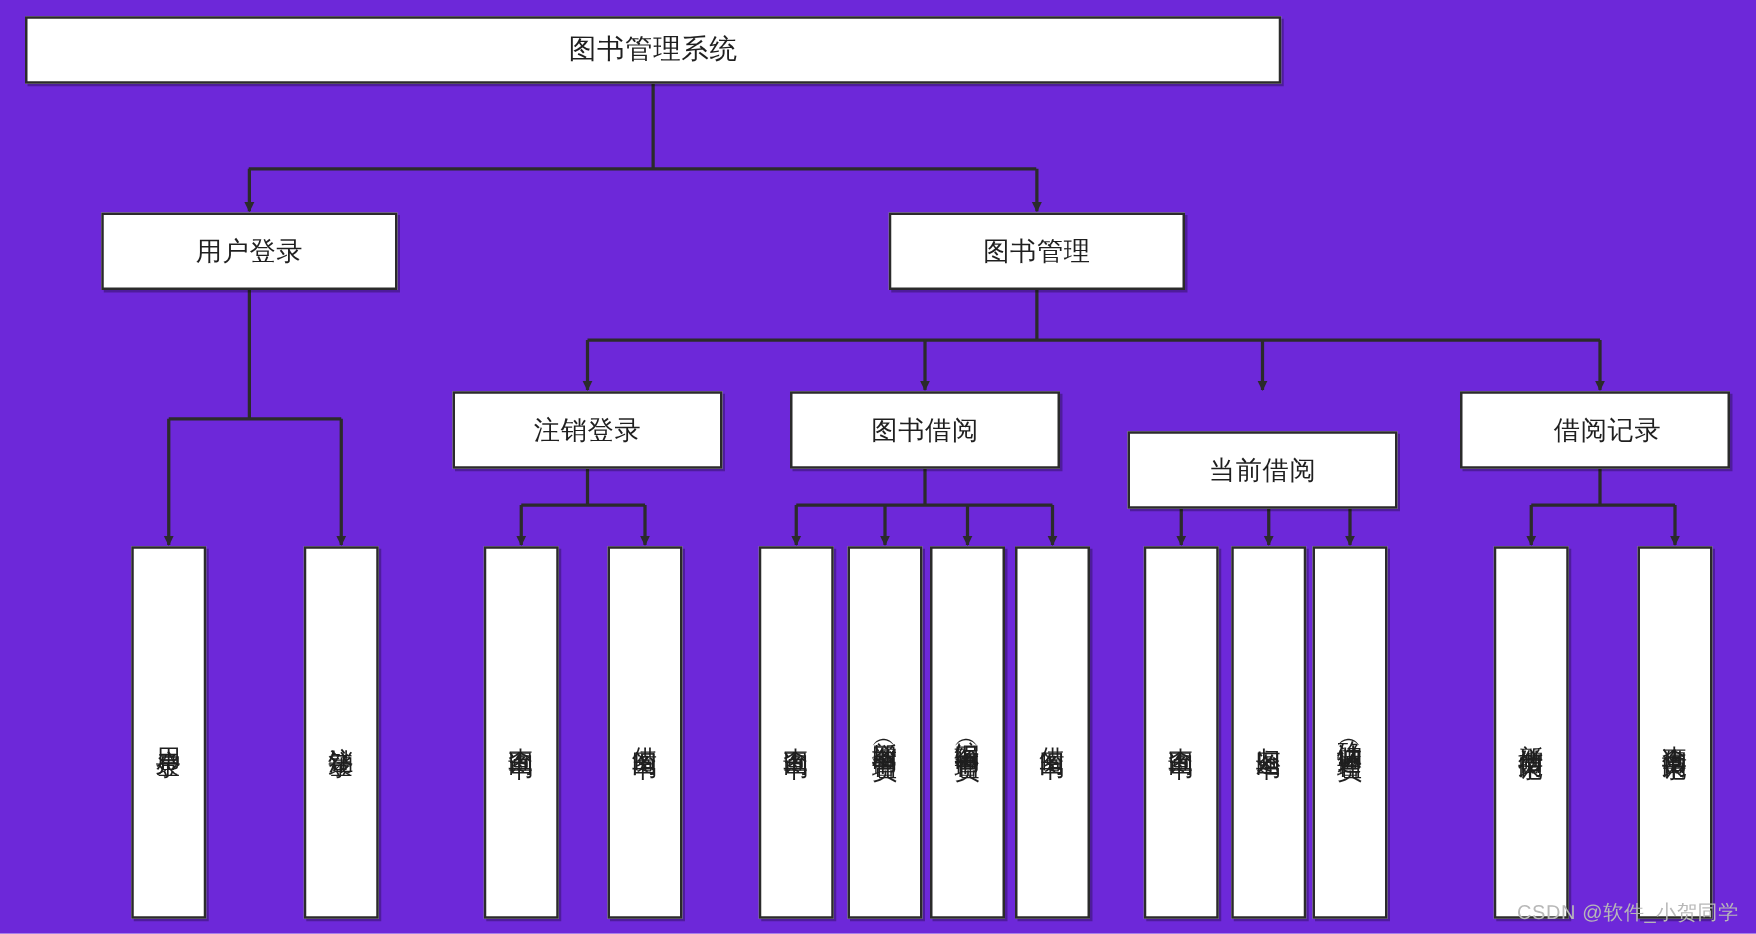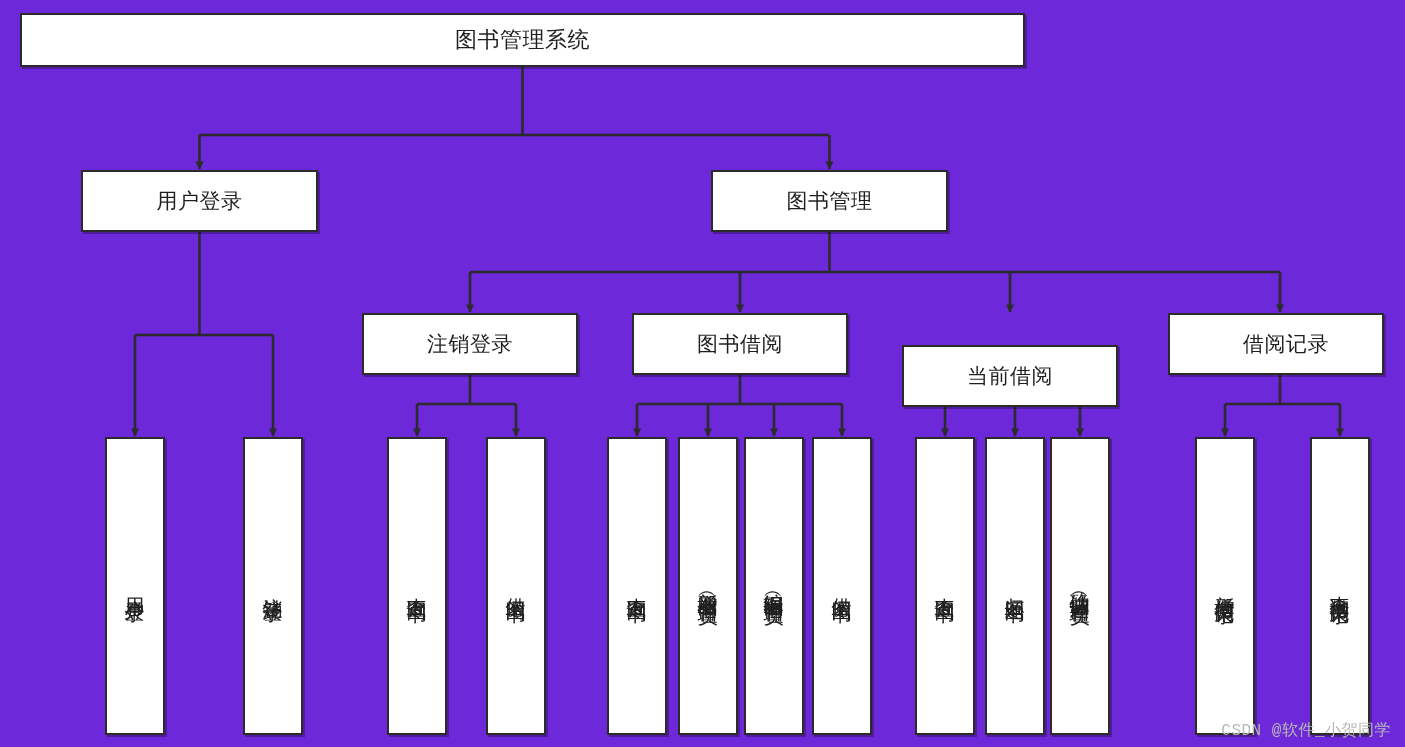--- a/index.html
+++ b/index.html
@@ -55,21 +55,21 @@
     white-space: normal;
   }
   .node-box.root .node-label { font-size: 22px; }
   .watermark {
     position: absolute;
     right: 14px;
     bottom: 6px;
     color: #b8b8b8;
     font-size: 16px;
     letter-spacing: 0.5px;
-    font-family: Liberation Mono, monospace;
+    font-family: Liberation Sans, sans-serif;
     user-select: none;
     pointer-events: none;
   }
 </style>
 </head>
 <body>
 
 <div id="diagram-canvas">
 
   <svg class="flow" viewBox="0 0 1405 747" preserveAspectRatio="none">

